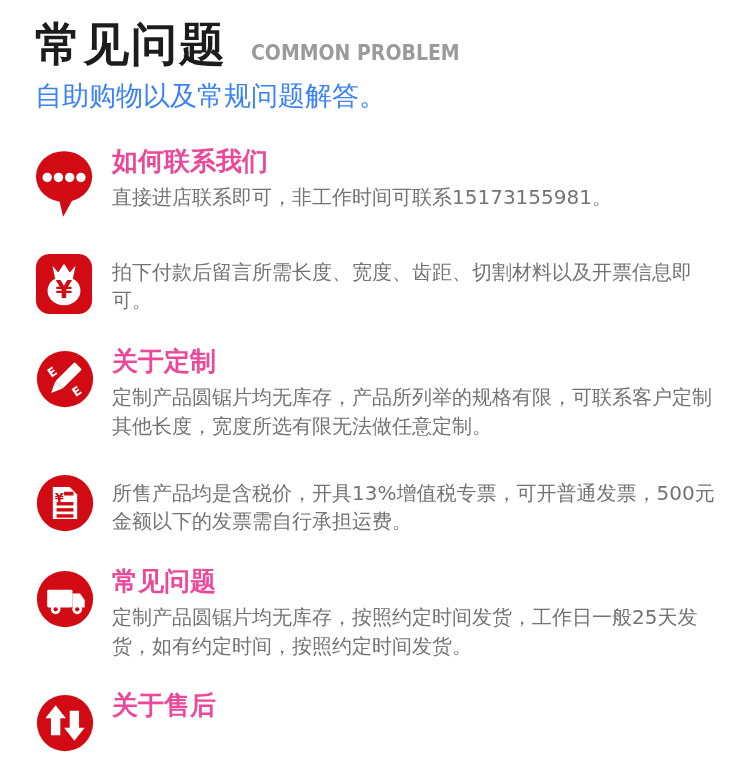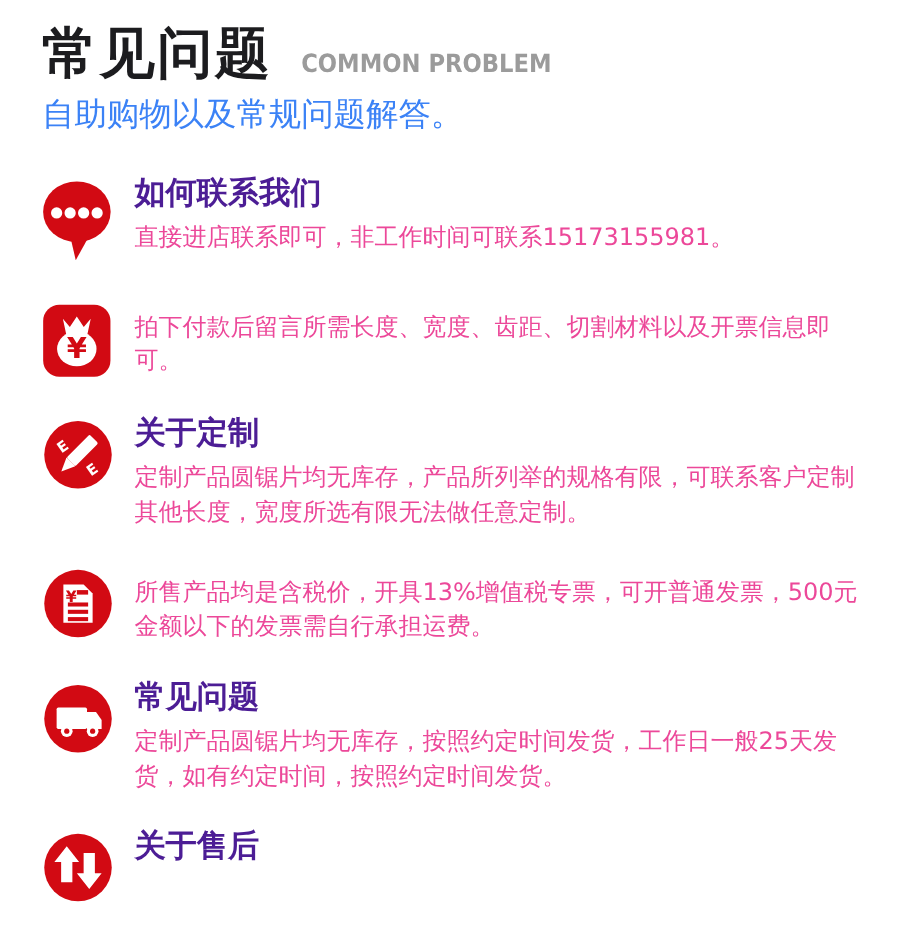--- a/index.html
+++ b/index.html
@@ -59,28 +59,28 @@
     flex: 0 0 60px;
     width: 60px;
     margin-top: 2px;
   }
   .faq-icon svg { display: block; }
   .faq-content { flex: 1 1 auto; min-width: 0; }
   .faq-title {
     font-family: "DejaVu Serif", "Liberation Serif", serif;
     font-size: 26px;
     font-weight: 900;
-    color: #4c1d95;
+    color: #ec4899;
     line-height: 1.1;
   }
   .faq-body {
     margin-top: 8px;
     font-size: 20px;
     line-height: 1.42;
-    color: #ec4899;
+    color: #737373;
   }
 </style>
 </head>
 <body>
 
 <div class="page">
 
   <div class="hdr-row">
     <span class="hdr-cn">常见问题</span>
     <span class="hdr-en">COMMON PROBLEM</span>

